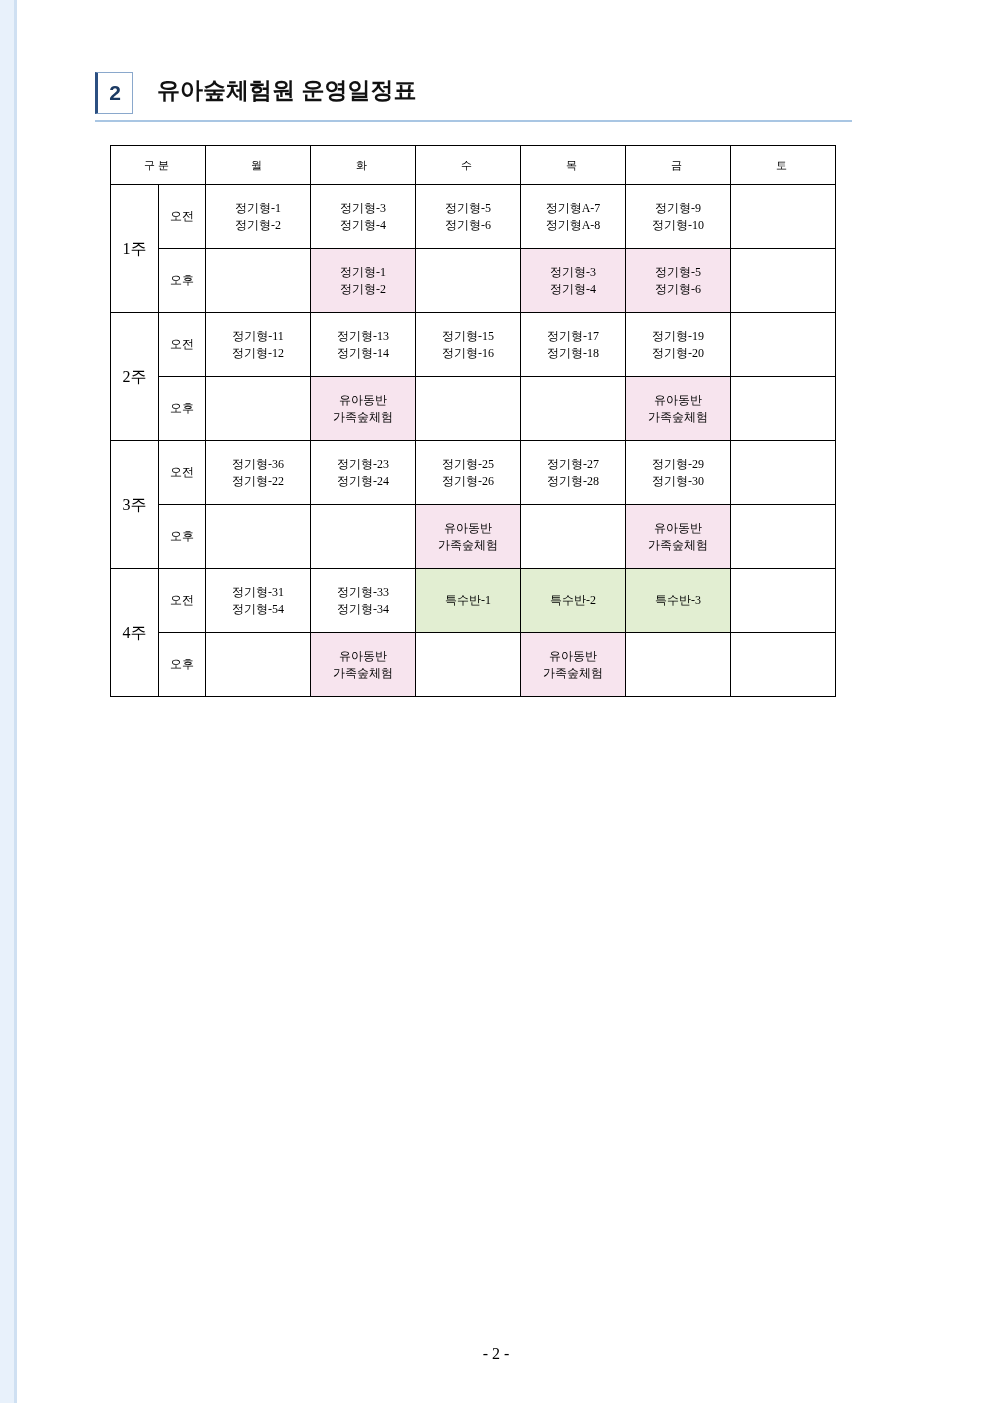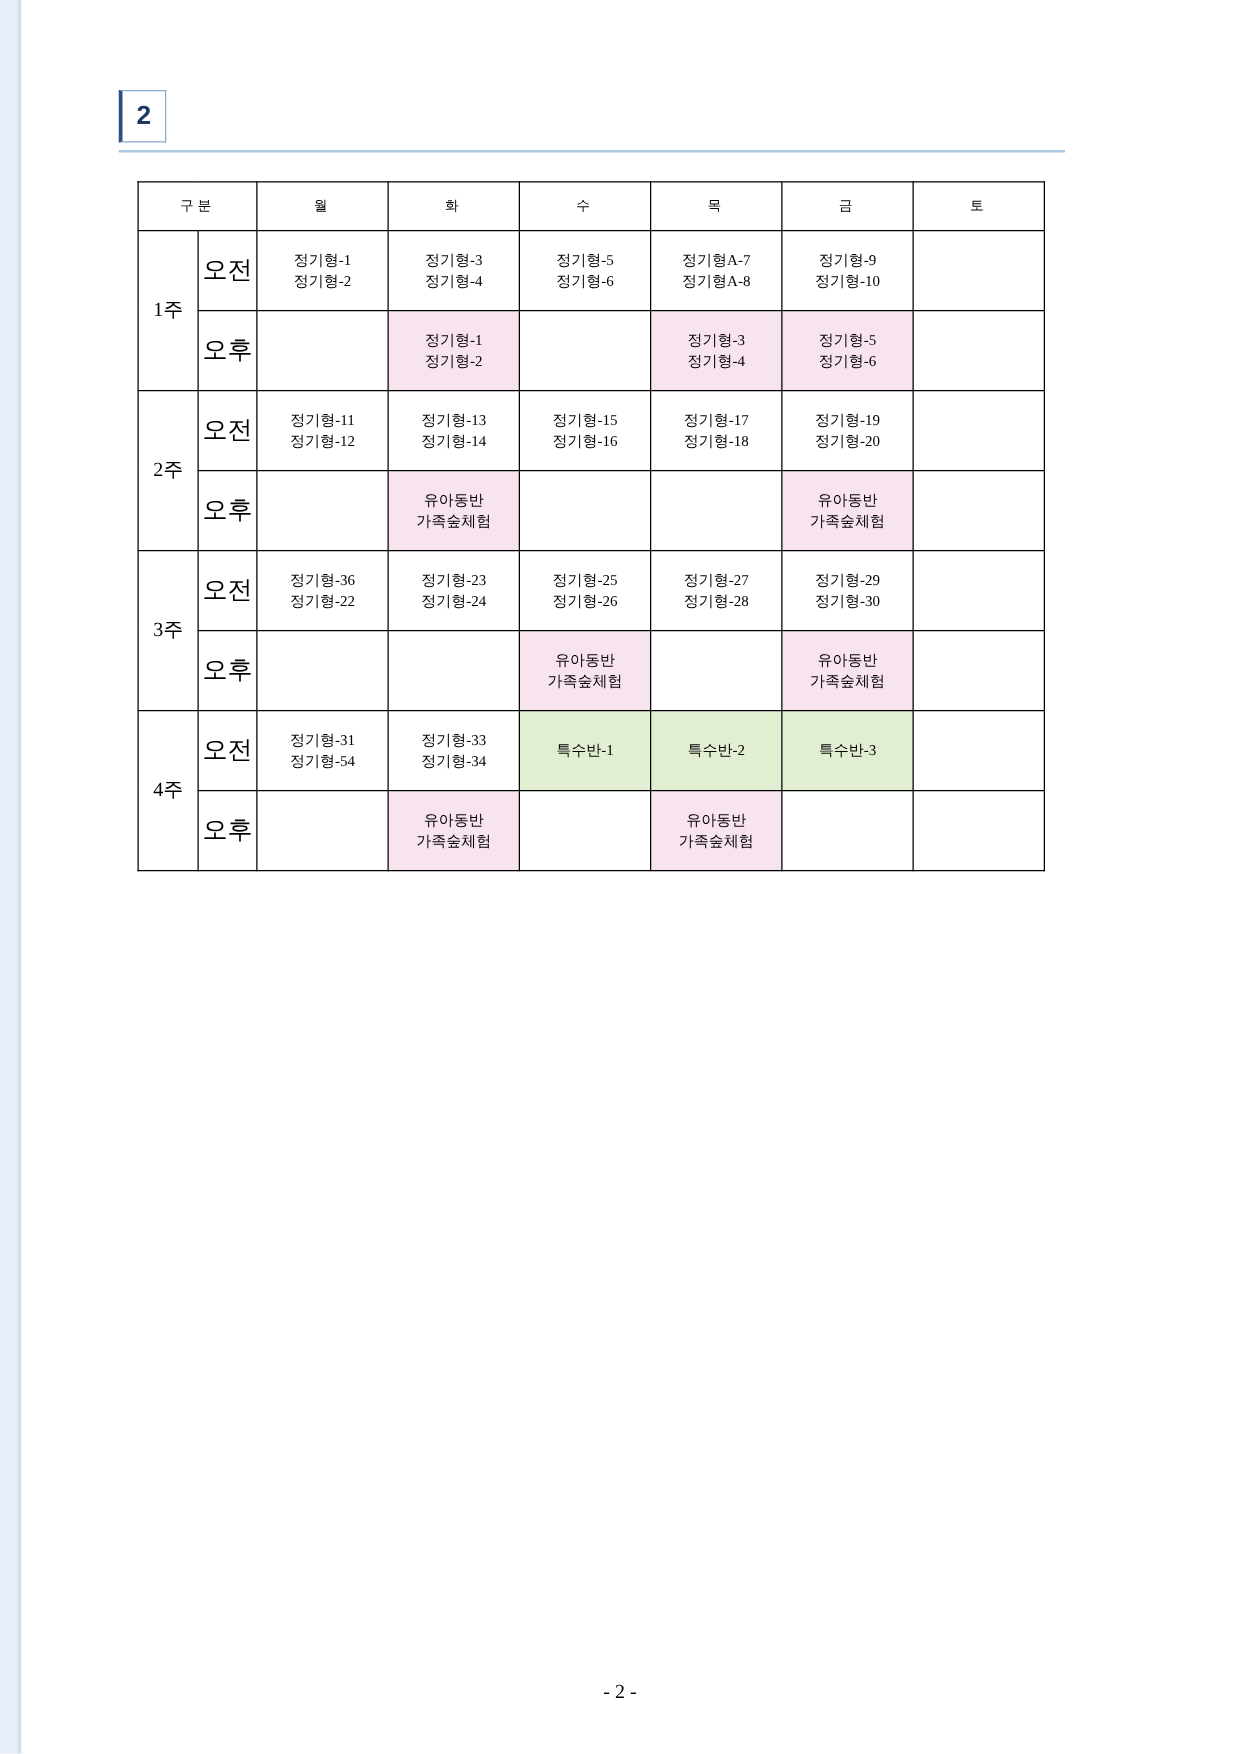--- a/index.html
+++ b/index.html
@@ -116,21 +116,21 @@
     font-size: 11px;
     letter-spacing: 3px;
   }
   .row-am td, .row-pm td {
     height: 63px;
   }
   td.week {
     font-size: 16px;
   }
   td.ampm {
-    font-size: 20px;
+    font-size: 12px;
   }
   td.cell {
     font-size: 12px;
   }
   td.pink {
     background: #f7e4ee;
   }
   td.green {
     background: #e2eed2;
   }
@@ -149,20 +149,21 @@
 </head>
 <body>
 
 <div class="left-bar"></div>
 <div class="left-bar-inner"></div>
 
 <div class="page">
 
   <div class="title-row">
     <div class="title-num">2</div>
+    <div class="title-text">유아숲체험원 운영일정표</div>
   </div>
   <div class="title-underline"></div>
 
   <table class="schedule">
     <colgroup>
       <col class="col-gubun">
       <col class="col-ampm">
       <col class="col-day">
       <col class="col-day">
       <col class="col-day">

